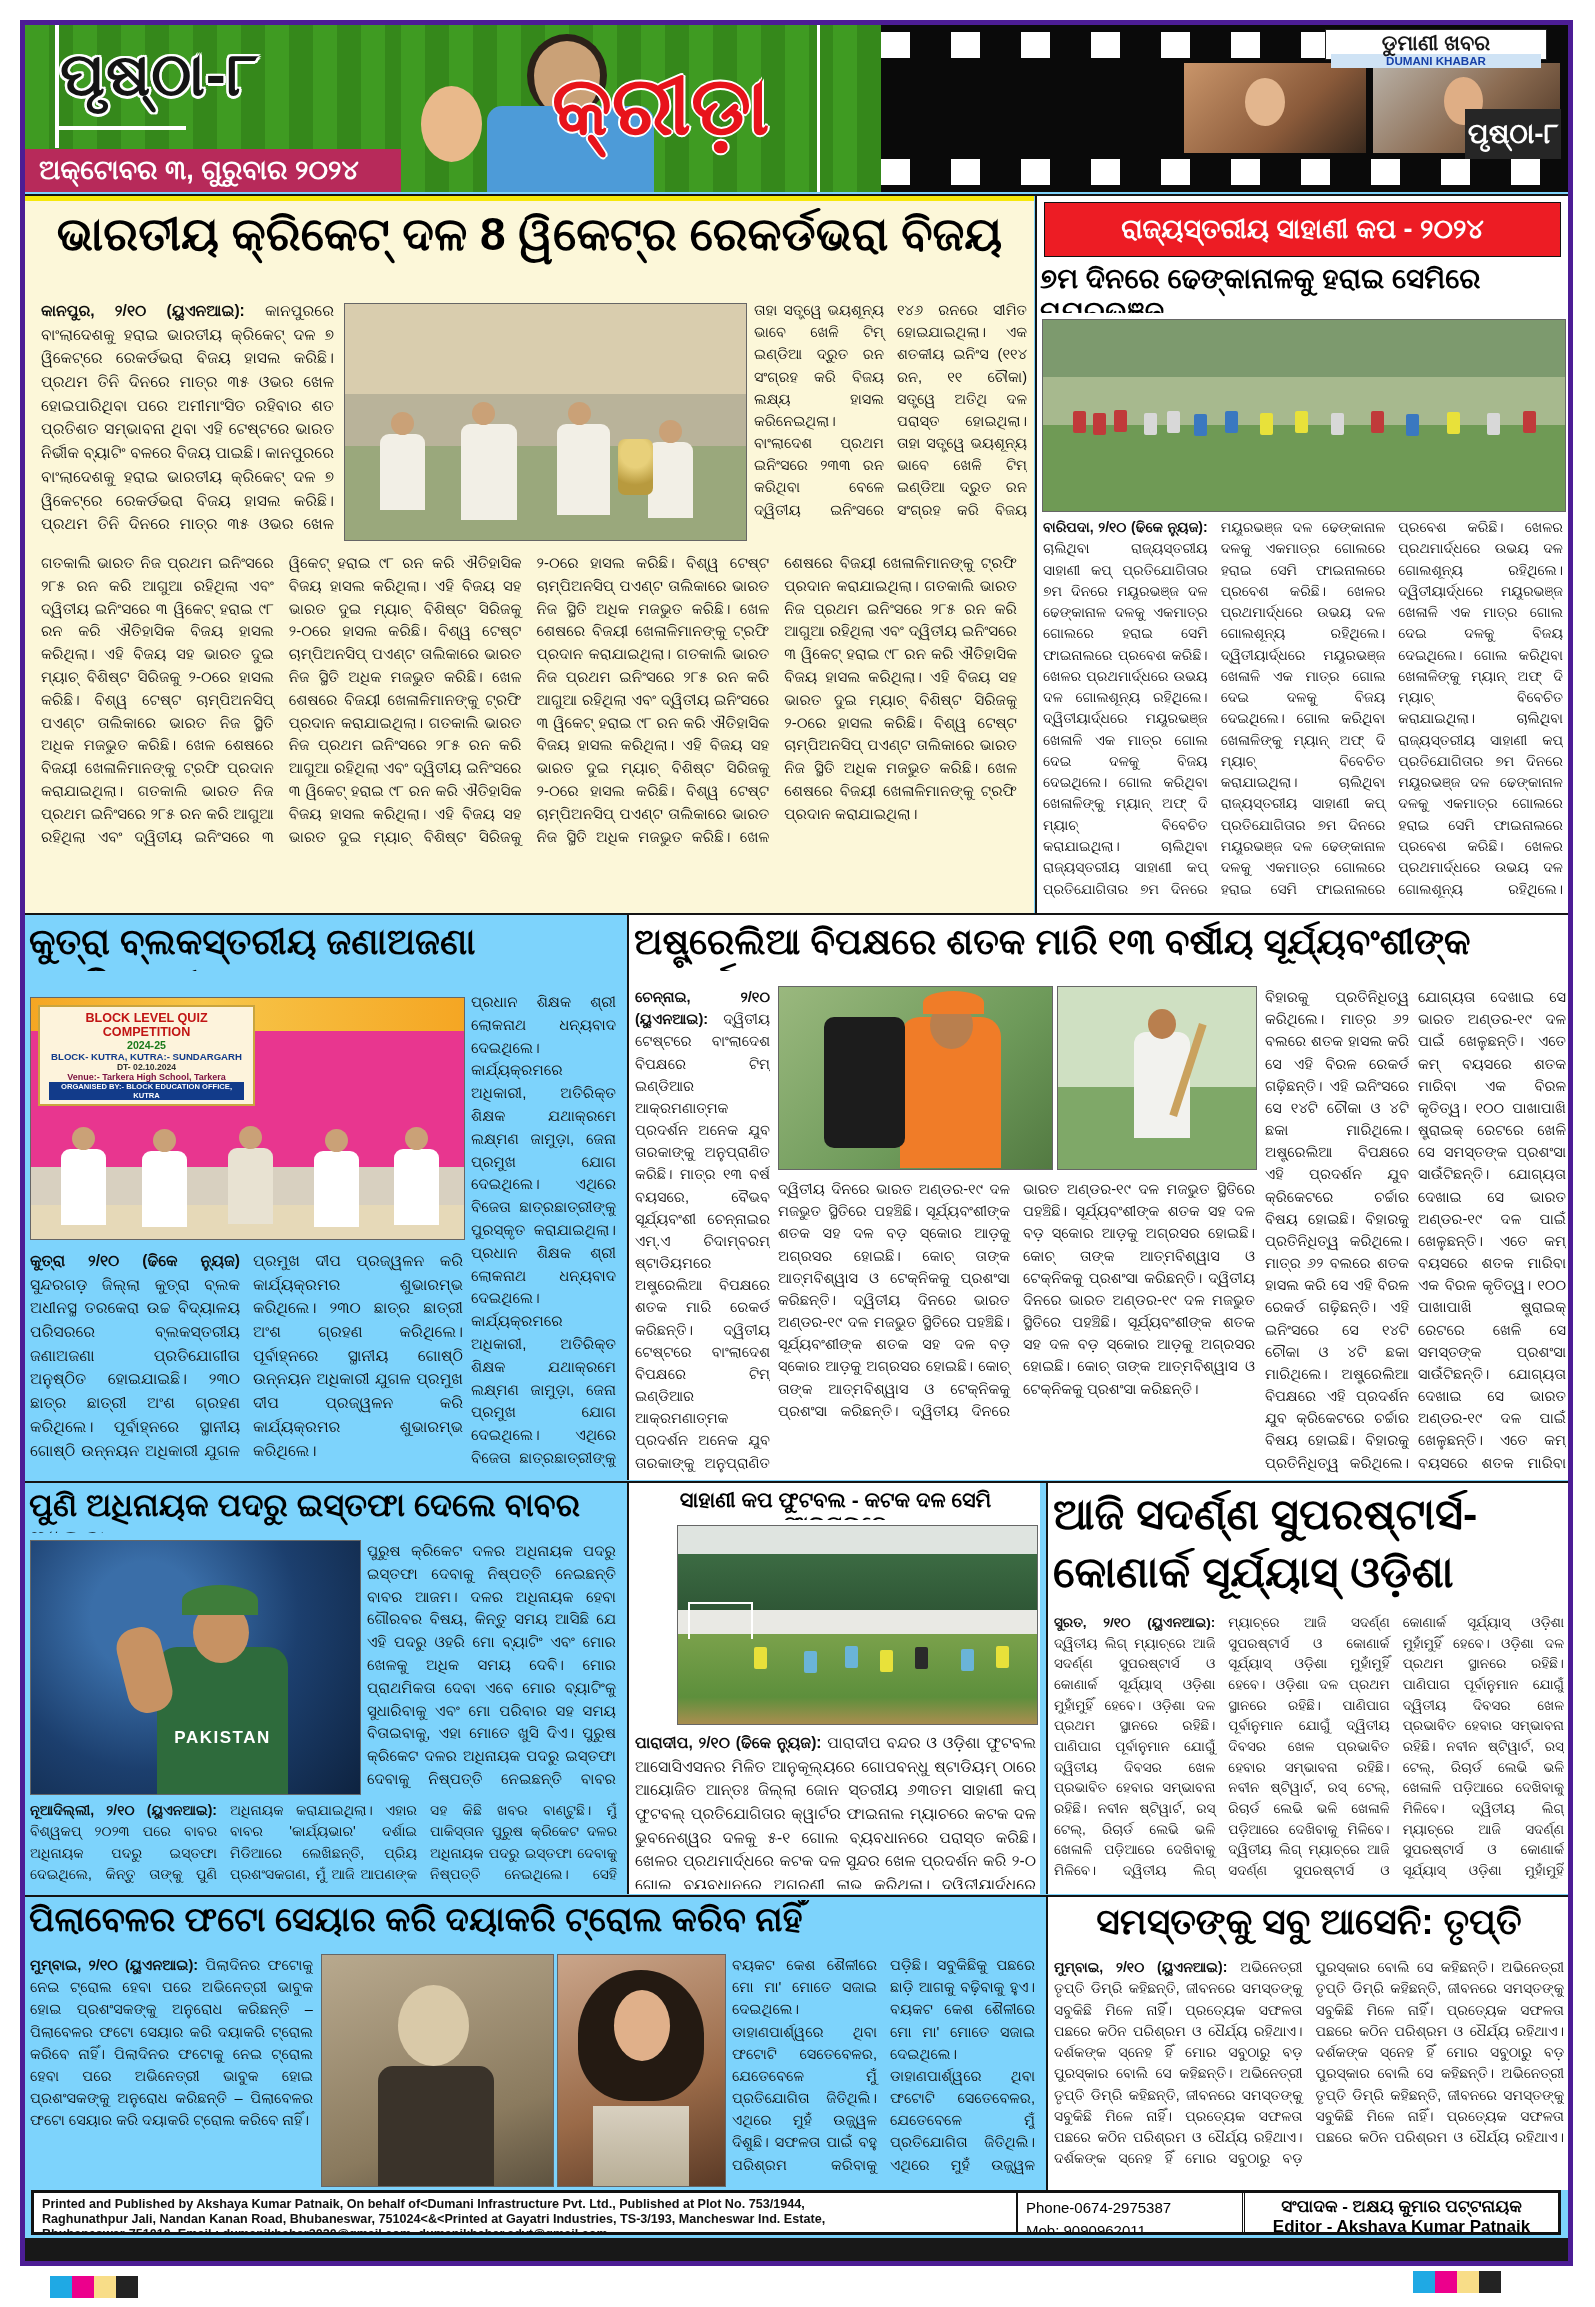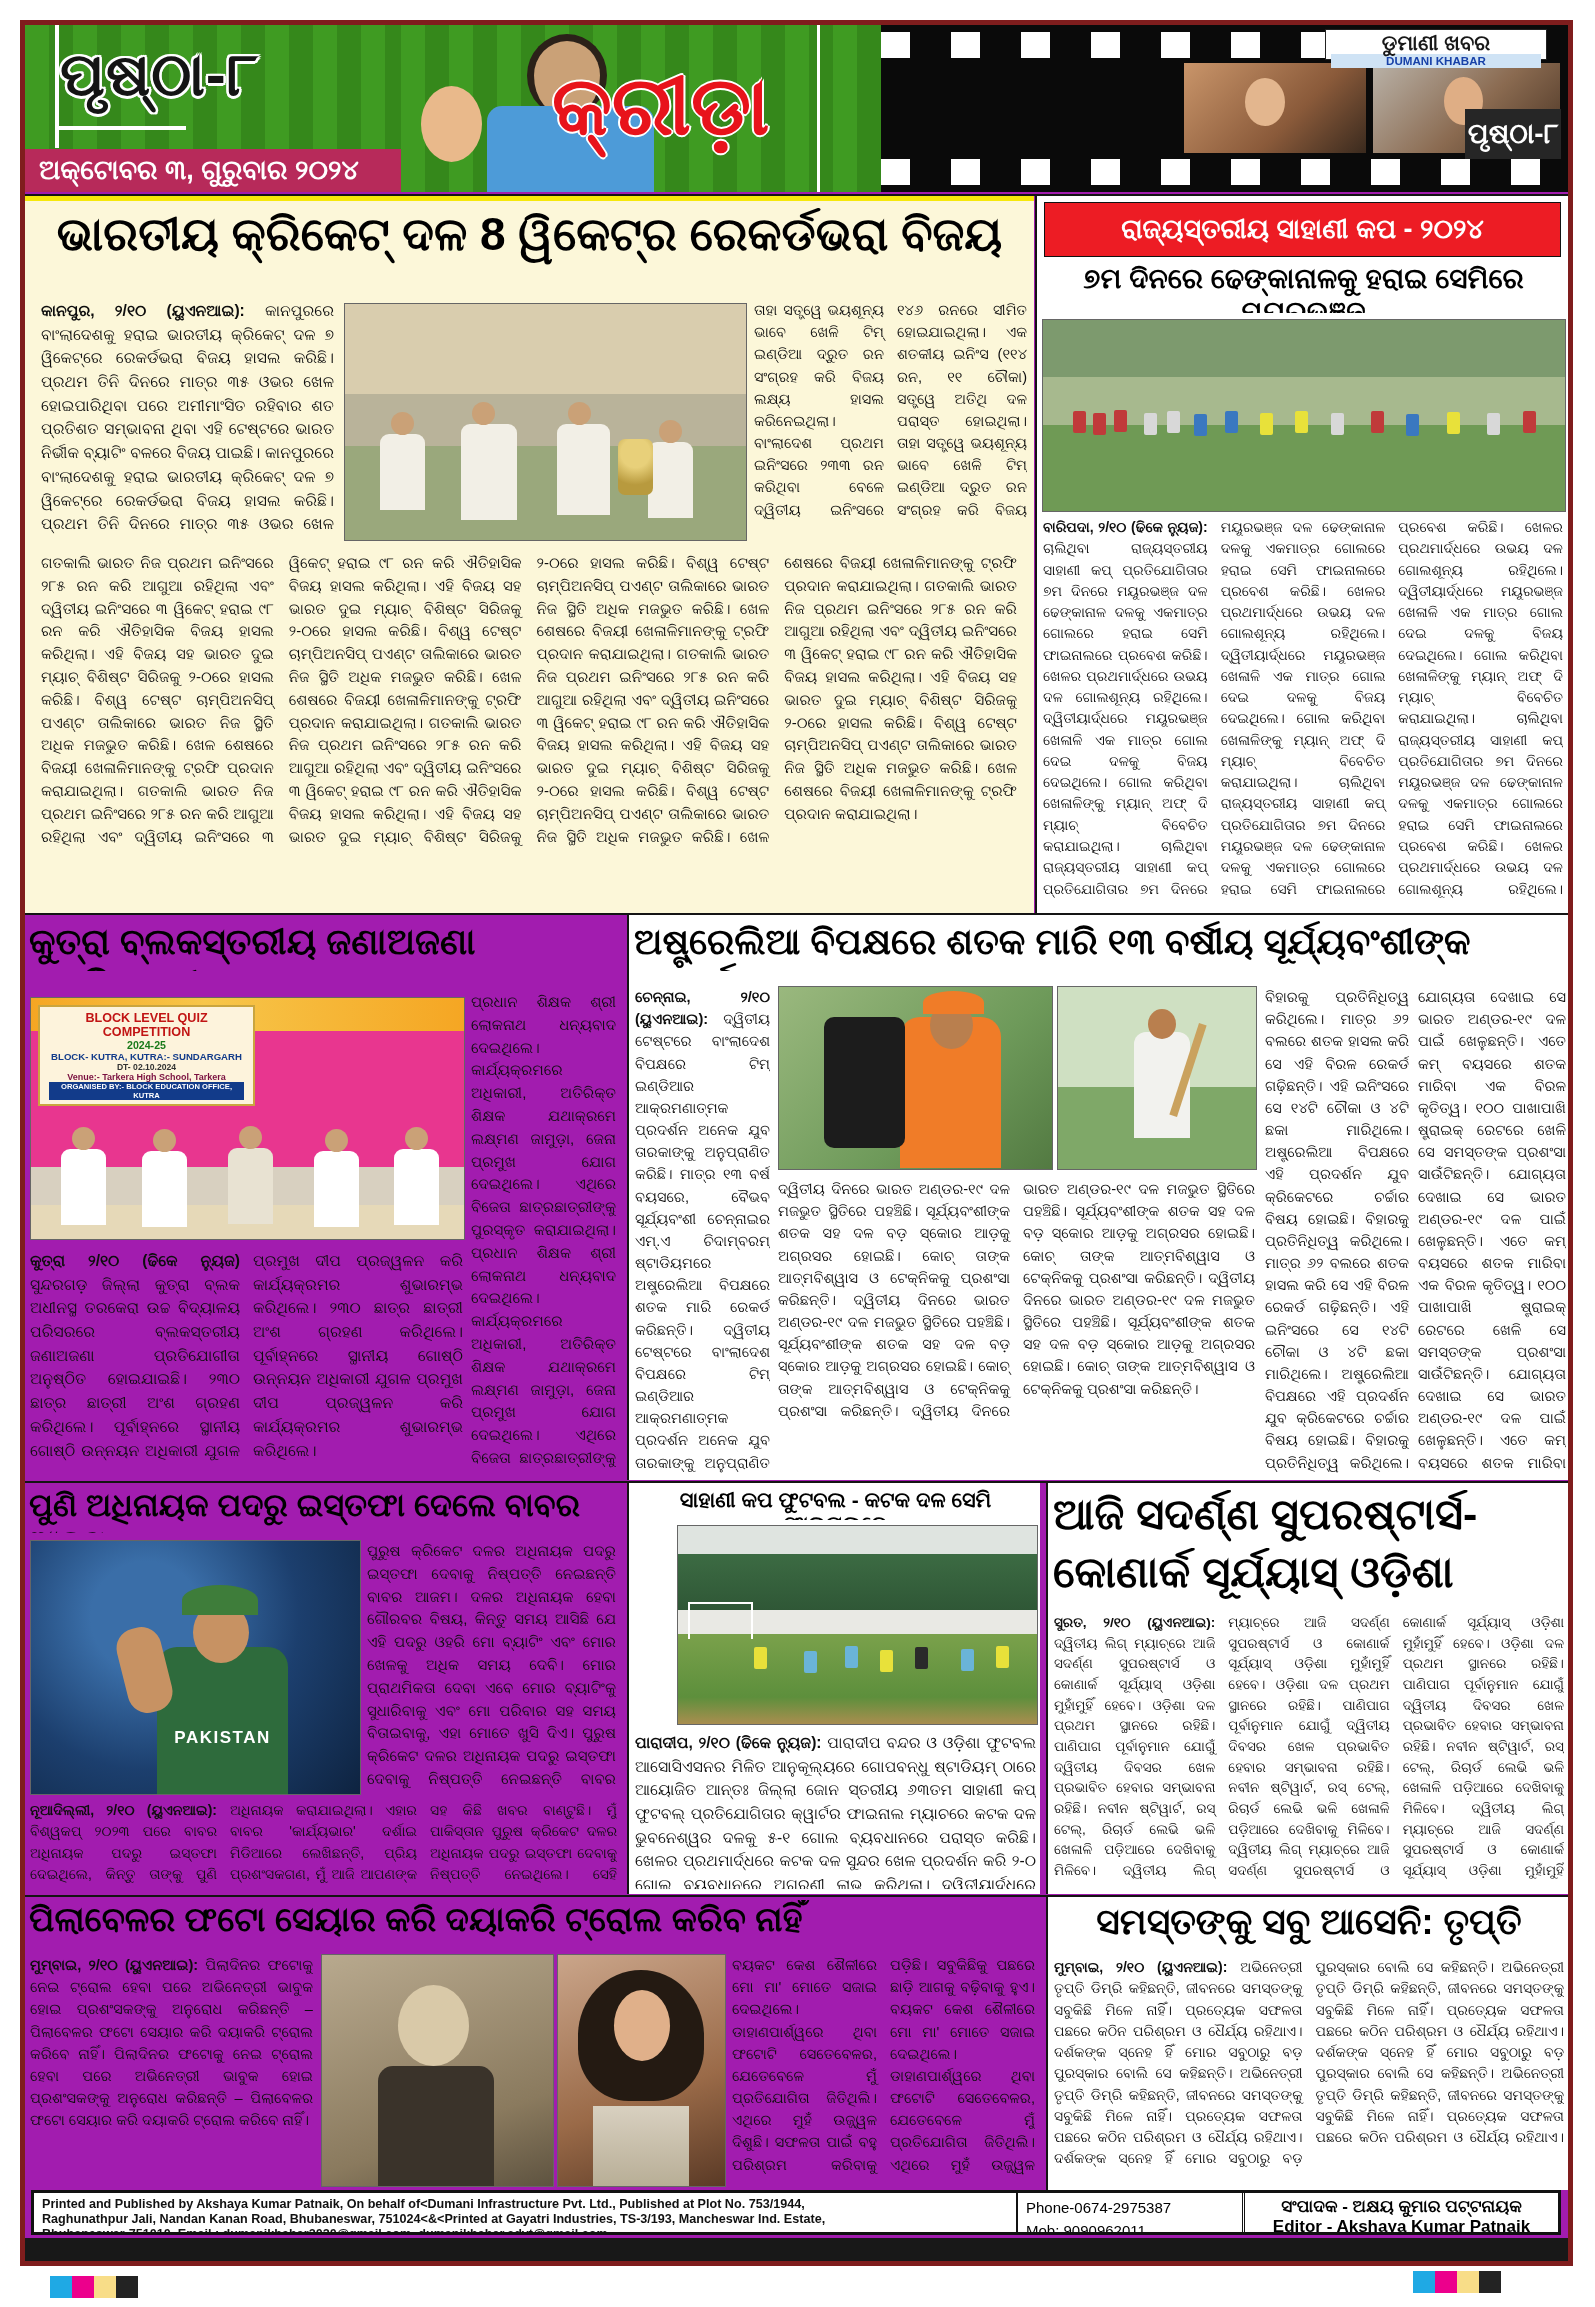--- a/index.html
+++ b/index.html
@@ -1,17 +1,17 @@
 <!DOCTYPE html>
 <html style="font-size:8px"><head>
 <meta charset="utf-8">
 <style>
   html,body{margin:0;padding:0;background:#e9e9e9;}
   .page{position:relative;width:1595px;height:2307px;background:#fff;font-family:"Liberation Sans","DejaVu Sans",sans-serif;overflow:hidden;}
-  .frame{position:absolute;left:20px;top:20px;width:1543px;height:2236px;border:5px solid #7f1d1d;background:#a21caf;}
+  .frame{position:absolute;left:20px;top:20px;width:1543px;height:2236px;border:5px solid #4c1d95;background:#7dd3fc;}
   .abs{position:absolute;}
   .col{font-size:15px;line-height:1.52;text-align:justify;color:#0d0d0d;overflow:hidden;}
   .dl{font-weight:bold;}
   .ph{position:absolute;overflow:hidden;border:0.5px solid #666;}
   
   .masthead{left:0;top:0;width:100%;height:167px;background:#0a0a0a;}
   .turf{background:repeating-linear-gradient(90deg,#3f9b22 0 24px,#35881b 24px 48px);}
   .pitchline{position:absolute;background:#fff;}
   .pagelabel{font-size:60px;font-weight:900;color:#141414;letter-spacing:1px;
     text-shadow:-2.5px 0 #fff,2.5px 0 #fff,0 -2.5px #fff,0 2.5px #fff,-2px -2px #fff,2px 2px #fff,-2px 2px #fff,2px -2px #fff;}
@@ -107,21 +107,21 @@
       <div class="abs col" style="left:16px;top:103px;width:293px;height:241px;font-size:15.6px;">
         <span class="dl">କାନପୁର, ୨/୧୦ (ୟୁଏନଆଇ):</span>
         <span>କାନପୁରରେ ବାଂଲାଦେଶକୁ ହରାଇ ଭାରତୀୟ କ୍ରିକେଟ୍ ଦଳ ୭ ୱିକେଟ୍‌ରେ ରେକର୍ଡଭରା ବିଜୟ ହାସଲ କରିଛି। ପ୍ରଥମ ତିନି ଦିନରେ ମାତ୍ର ୩୫ ଓଭର ଖେଳ ହୋଇପାରିଥିବା ପରେ ଅମୀମାଂସିତ ରହିବାର ଶତ ପ୍ରତିଶତ ସମ୍ଭାବନା ଥିବା ଏହି ଟେଷ୍ଟରେ ଭାରତ ନିର୍ଭୀକ ବ୍ୟାଟିଂ ବଳରେ ବିଜୟ ପାଇଛି। କାନପୁରରେ ବାଂଲାଦେଶକୁ ହରାଇ ଭାରତୀୟ କ୍ରିକେଟ୍ ଦଳ ୭ ୱିକେଟ୍‌ରେ ରେକର୍ଡଭରା ବିଜୟ ହାସଲ କରିଛି। ପ୍ରଥମ ତିନି ଦିନରେ ମାତ୍ର ୩୫ ଓଭର ଖେଳ ହୋଇପାରିଥିବା ପରେ ଅମୀମାଂସିତ ରହିବାର ଶତ ପ୍ରତିଶତ ସମ୍ଭାବନା ଥିବା ଏହି ଟେଷ୍ଟରେ ଭାରତ ନିର୍ଭୀକ ବ୍ୟାଟିଂ ବଳରେ ବିଜୟ ପାଇଛି।</span>
       </div>
       <div class="abs col cols2" style="left:729px;top:103px;width:273px;height:241px;font-size:14.6px;">ତାହା ସତ୍ତ୍ୱେ ଭୟଶୂନ୍ୟ ଭାବେ ଖେଳି ଟିମ୍ ଇଣ୍ଡିଆ ଦ୍ରୁତ ରନ ସଂଗ୍ରହ କରି ବିଜୟ ଲକ୍ଷ୍ୟ ହାସଲ କରିନେଇଥିଲା। ବାଂଲାଦେଶ ପ୍ରଥମ ଇନିଂସରେ ୨୩୩ ରନ କରିଥିବା ବେଳେ ଦ୍ୱିତୀୟ ଇନିଂସରେ ୧୪୬ ରନରେ ସୀମିତ ହୋଇଯାଇଥିଲା। ଏକ ଶତକୀୟ ଇନିଂସ (୧୧୪ ରନ, ୧୧ ଚୌକା) ସତ୍ତ୍ୱେ ଅତିଥି ଦଳ ପରାସ୍ତ ହୋଇଥିଲା। ତାହା ସତ୍ତ୍ୱେ ଭୟଶୂନ୍ୟ ଭାବେ ଖେଳି ଟିମ୍ ଇଣ୍ଡିଆ ଦ୍ରୁତ ରନ ସଂଗ୍ରହ କରି ବିଜୟ ଲକ୍ଷ୍ୟ ହାସଲ କରିନେଇଥିଲା। ବାଂଲାଦେଶ ପ୍ରଥମ ଇନିଂସରେ ୨୩୩ ରନ କରିଥିବା ବେଳେ ଦ୍ୱିତୀୟ ଇନିଂସରେ ୧୪୬ ରନରେ ସୀମିତ ହୋଇଯାଇଥିଲା। ଏକ ଶତକୀୟ ଇନିଂସ (୧୧୪ ରନ, ୧୧ ଚୌକା) ସତ୍ତ୍ୱେ ଅତିଥି ଦଳ ପରାସ୍ତ ହୋଇଥିଲା।</div>
       <div class="abs col cols4" style="left:16px;top:356px;width:976px;height:349px;font-size:15px;">ଗତକାଲି ଭାରତ ନିଜ ପ୍ରଥମ ଇନିଂସରେ ୨୮୫ ରନ କରି ଆଗୁଆ ରହିଥିଲା ଏବଂ ଦ୍ୱିତୀୟ ଇନିଂସରେ ୩ ୱିକେଟ୍ ହରାଇ ୯୮ ରନ କରି ଐତିହାସିକ ବିଜୟ ହାସଲ କରିଥିଲା। ଏହି ବିଜୟ ସହ ଭାରତ ଦୁଇ ମ୍ୟାଚ୍ ବିଶିଷ୍ଟ ସିରିଜକୁ ୨-୦ରେ ହାସଲ କରିଛି। ବିଶ୍ୱ ଟେଷ୍ଟ ଚାମ୍ପିଅନସିପ୍ ପଏଣ୍ଟ ତାଲିକାରେ ଭାରତ ନିଜ ସ୍ଥିତି ଅଧିକ ମଜଭୁତ କରିଛି। ଖେଳ ଶେଷରେ ବିଜୟୀ ଖେଳାଳିମାନଙ୍କୁ ଟ୍ରଫି ପ୍ରଦାନ କରାଯାଇଥିଲା। ଗତକାଲି ଭାରତ ନିଜ ପ୍ରଥମ ଇନିଂସରେ ୨୮୫ ରନ କରି ଆଗୁଆ ରହିଥିଲା ଏବଂ ଦ୍ୱିତୀୟ ଇନିଂସରେ ୩ ୱିକେଟ୍ ହରାଇ ୯୮ ରନ କରି ଐତିହାସିକ ବିଜୟ ହାସଲ କରିଥିଲା। ଏହି ବିଜୟ ସହ ଭାରତ ଦୁଇ ମ୍ୟାଚ୍ ବିଶିଷ୍ଟ ସିରିଜକୁ ୨-୦ରେ ହାସଲ କରିଛି। ବିଶ୍ୱ ଟେଷ୍ଟ ଚାମ୍ପିଅନସିପ୍ ପଏଣ୍ଟ ତାଲିକାରେ ଭାରତ ନିଜ ସ୍ଥିତି ଅଧିକ ମଜଭୁତ କରିଛି। ଖେଳ ଶେଷରେ ବିଜୟୀ ଖେଳାଳିମାନଙ୍କୁ ଟ୍ରଫି ପ୍ରଦାନ କରାଯାଇଥିଲା। ଗତକାଲି ଭାରତ ନିଜ ପ୍ରଥମ ଇନିଂସରେ ୨୮୫ ରନ କରି ଆଗୁଆ ରହିଥିଲା ଏବଂ ଦ୍ୱିତୀୟ ଇନିଂସରେ ୩ ୱିକେଟ୍ ହରାଇ ୯୮ ରନ କରି ଐତିହାସିକ ବିଜୟ ହାସଲ କରିଥିଲା। ଏହି ବିଜୟ ସହ ଭାରତ ଦୁଇ ମ୍ୟାଚ୍ ବିଶିଷ୍ଟ ସିରିଜକୁ ୨-୦ରେ ହାସଲ କରିଛି। ବିଶ୍ୱ ଟେଷ୍ଟ ଚାମ୍ପିଅନସିପ୍ ପଏଣ୍ଟ ତାଲିକାରେ ଭାରତ ନିଜ ସ୍ଥିତି ଅଧିକ ମଜଭୁତ କରିଛି। ଖେଳ ଶେଷରେ ବିଜୟୀ ଖେଳାଳିମାନଙ୍କୁ ଟ୍ରଫି ପ୍ରଦାନ କରାଯାଇଥିଲା। ଗତକାଲି ଭାରତ ନିଜ ପ୍ରଥମ ଇନିଂସରେ ୨୮୫ ରନ କରି ଆଗୁଆ ରହିଥିଲା ଏବଂ ଦ୍ୱିତୀୟ ଇନିଂସରେ ୩ ୱିକେଟ୍ ହରାଇ ୯୮ ରନ କରି ଐତିହାସିକ ବିଜୟ ହାସଲ କରିଥିଲା। ଏହି ବିଜୟ ସହ ଭାରତ ଦୁଇ ମ୍ୟାଚ୍ ବିଶିଷ୍ଟ ସିରିଜକୁ ୨-୦ରେ ହାସଲ କରିଛି। ବିଶ୍ୱ ଟେଷ୍ଟ ଚାମ୍ପିଅନସିପ୍ ପଏଣ୍ଟ ତାଲିକାରେ ଭାରତ ନିଜ ସ୍ଥିତି ଅଧିକ ମଜଭୁତ କରିଛି। ଖେଳ ଶେଷରେ ବିଜୟୀ ଖେଳାଳିମାନଙ୍କୁ ଟ୍ରଫି ପ୍ରଦାନ କରାଯାଇଥିଲା। ଗତକାଲି ଭାରତ ନିଜ ପ୍ରଥମ ଇନିଂସରେ ୨୮୫ ରନ କରି ଆଗୁଆ ରହିଥିଲା ଏବଂ ଦ୍ୱିତୀୟ ଇନିଂସରେ ୩ ୱିକେଟ୍ ହରାଇ ୯୮ ରନ କରି ଐତିହାସିକ ବିଜୟ ହାସଲ କରିଥିଲା। ଏହି ବିଜୟ ସହ ଭାରତ ଦୁଇ ମ୍ୟାଚ୍ ବିଶିଷ୍ଟ ସିରିଜକୁ ୨-୦ରେ ହାସଲ କରିଛି। ବିଶ୍ୱ ଟେଷ୍ଟ ଚାମ୍ପିଅନସିପ୍ ପଏଣ୍ଟ ତାଲିକାରେ ଭାରତ ନିଜ ସ୍ଥିତି ଅଧିକ ମଜଭୁତ କରିଛି। ଖେଳ ଶେଷରେ ବିଜୟୀ ଖେଳାଳିମାନଙ୍କୁ ଟ୍ରଫି ପ୍ରଦାନ କରାଯାଇଥିଲା।</div>
     </div>
 
     <div class="abs article-right" style="left:1010px;top:0;width:533px;height:717px;background:#fff;">
       <div class="redbanner" style="left:7px;top:6px;width:515px;height:53px;font-size:27px;">ରାଜ୍ୟସ୍ତରୀୟ ସାହାଣୀ କପ - ୨୦୨୪</div>
-      <div class="abs hl" style="left:3px;top:67px;width:527px;height:50px;font-size:28px;text-align:center;">୭ମ ଦିନରେ ଢେଙ୍କାନାଳକୁ ହରାଇ ସେମିରେ ମୟୂରଭଞ୍ଜ</div>
+      <div class="abs hl" style="left:3px;top:67px;width:527px;height:50px;font-size:28px;">୭ମ ଦିନରେ ଢେଙ୍କାନାଳକୁ ହରାଇ ସେମିରେ ମୟୂରଭଞ୍ଜ</div>
       <div class="abs ph" style="left:5px;top:123px;width:522px;height:191px;background:linear-gradient(180deg,#7d9a6e 0 30%,#a7b98e 30% 55%,#6f9a55 55% 100%);">
         <div class="jersey" style="left:30px;top:91px;background:#c03a3a;"></div>
             <div class="jersey" style="left:50px;top:93px;background:#c03a3a;"></div>
         <div class="jersey" style="left:71px;top:90px;background:#c03a3a;"></div>
             <div class="jersey" style="left:101px;top:93px;background:#d8d8d8;"></div>
         <div class="jersey" style="left:124px;top:91px;background:#d8d8d8;"></div>
             <div class="jersey" style="left:151px;top:94px;background:#3a78c0;"></div>
         <div class="jersey" style="left:182px;top:91px;background:#3a78c0;"></div>
             <div class="jersey" style="left:217px;top:93px;background:#e8e13a;"></div>
         <div class="jersey" style="left:252px;top:91px;background:#e8e13a;"></div>

